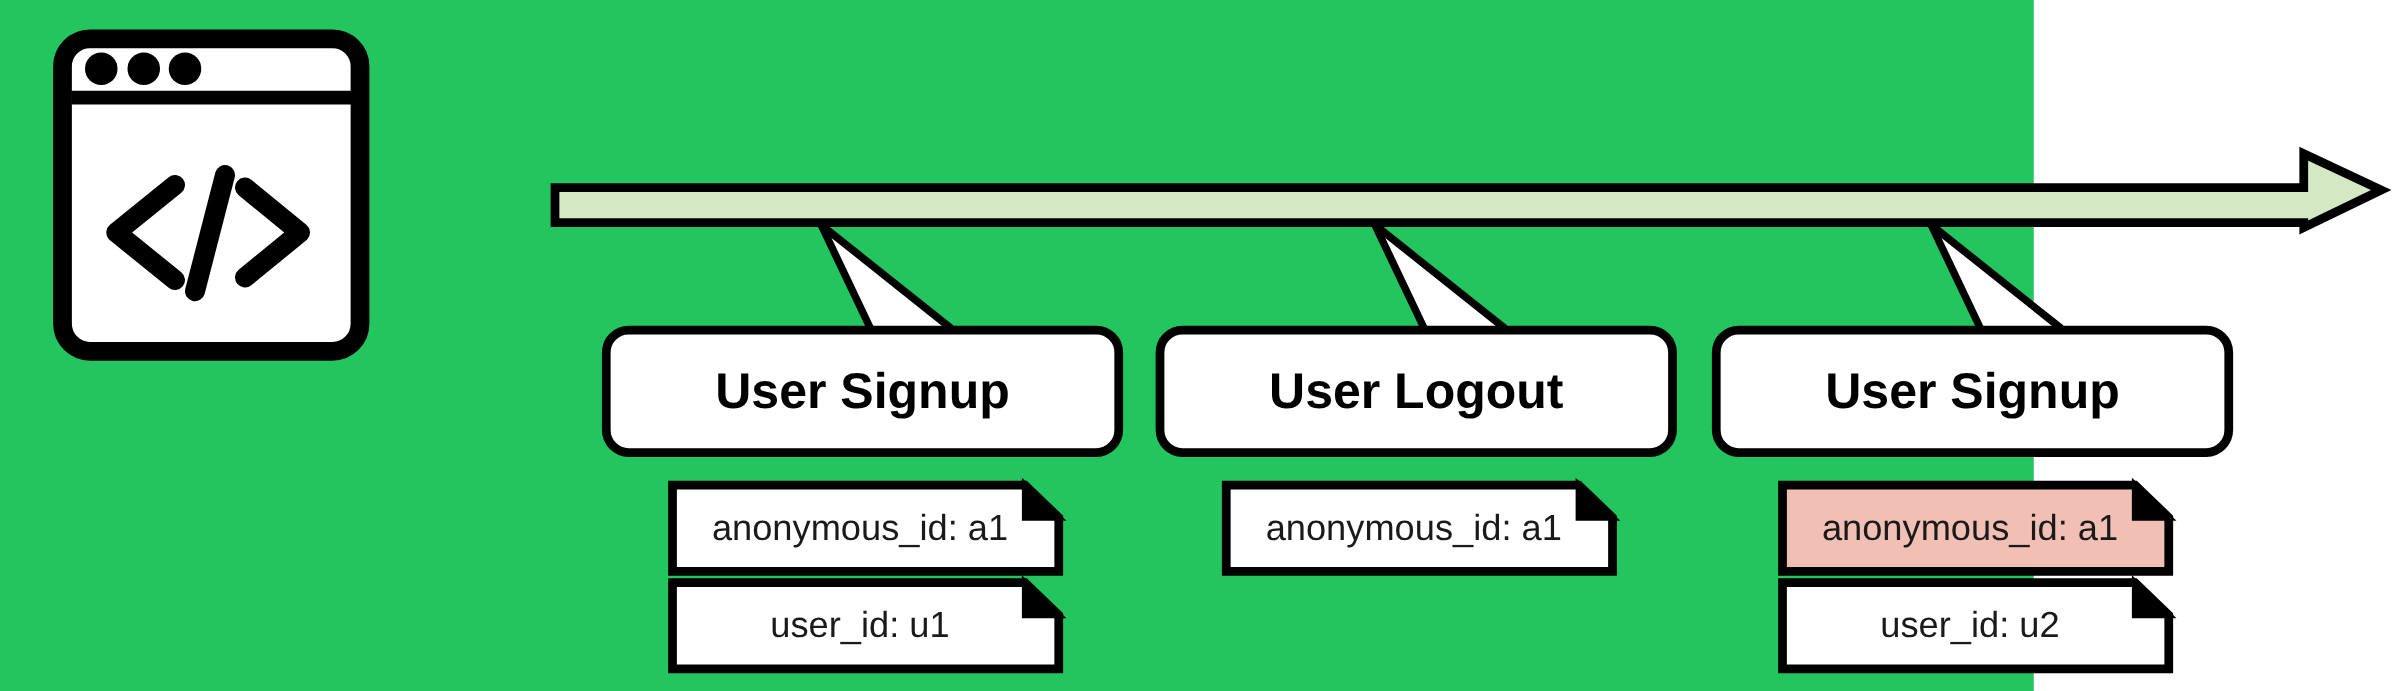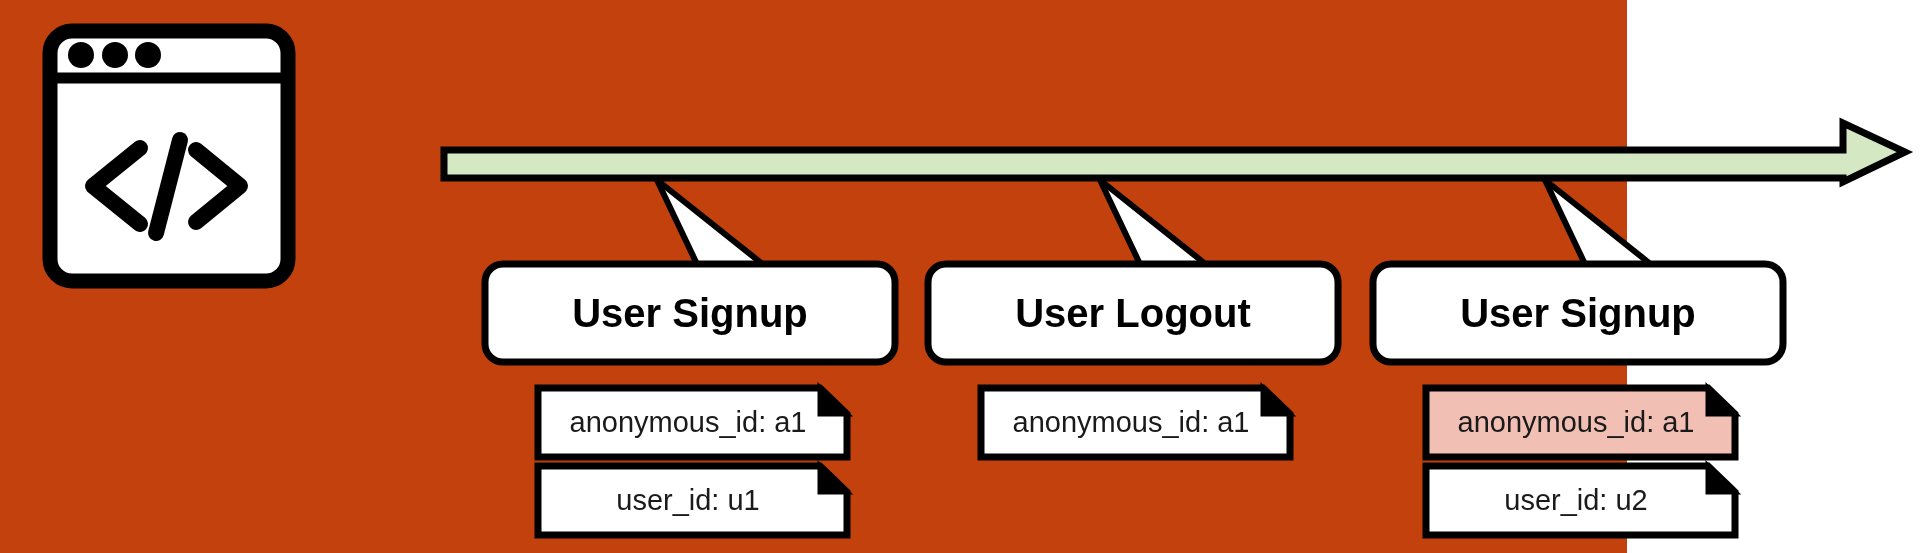--- a/index.html
+++ b/index.html
@@ -11,21 +11,21 @@
   body {
     font-family: "Liberation Sans", sans-serif;
     width: 1925px;
     height: 553px;
     overflow: hidden;
   }
   #stage {
     position: relative;
     width: 1627px;
     height: 553px;
-    background: #c2410c;
+    background: #22c55e;
     text-align: center;
   }
   #stage > svg.layer {
     position: absolute;
     left: 0;
     top: 0;
     width: 1925px;
     height: 553px;
     overflow: visible;
   }

